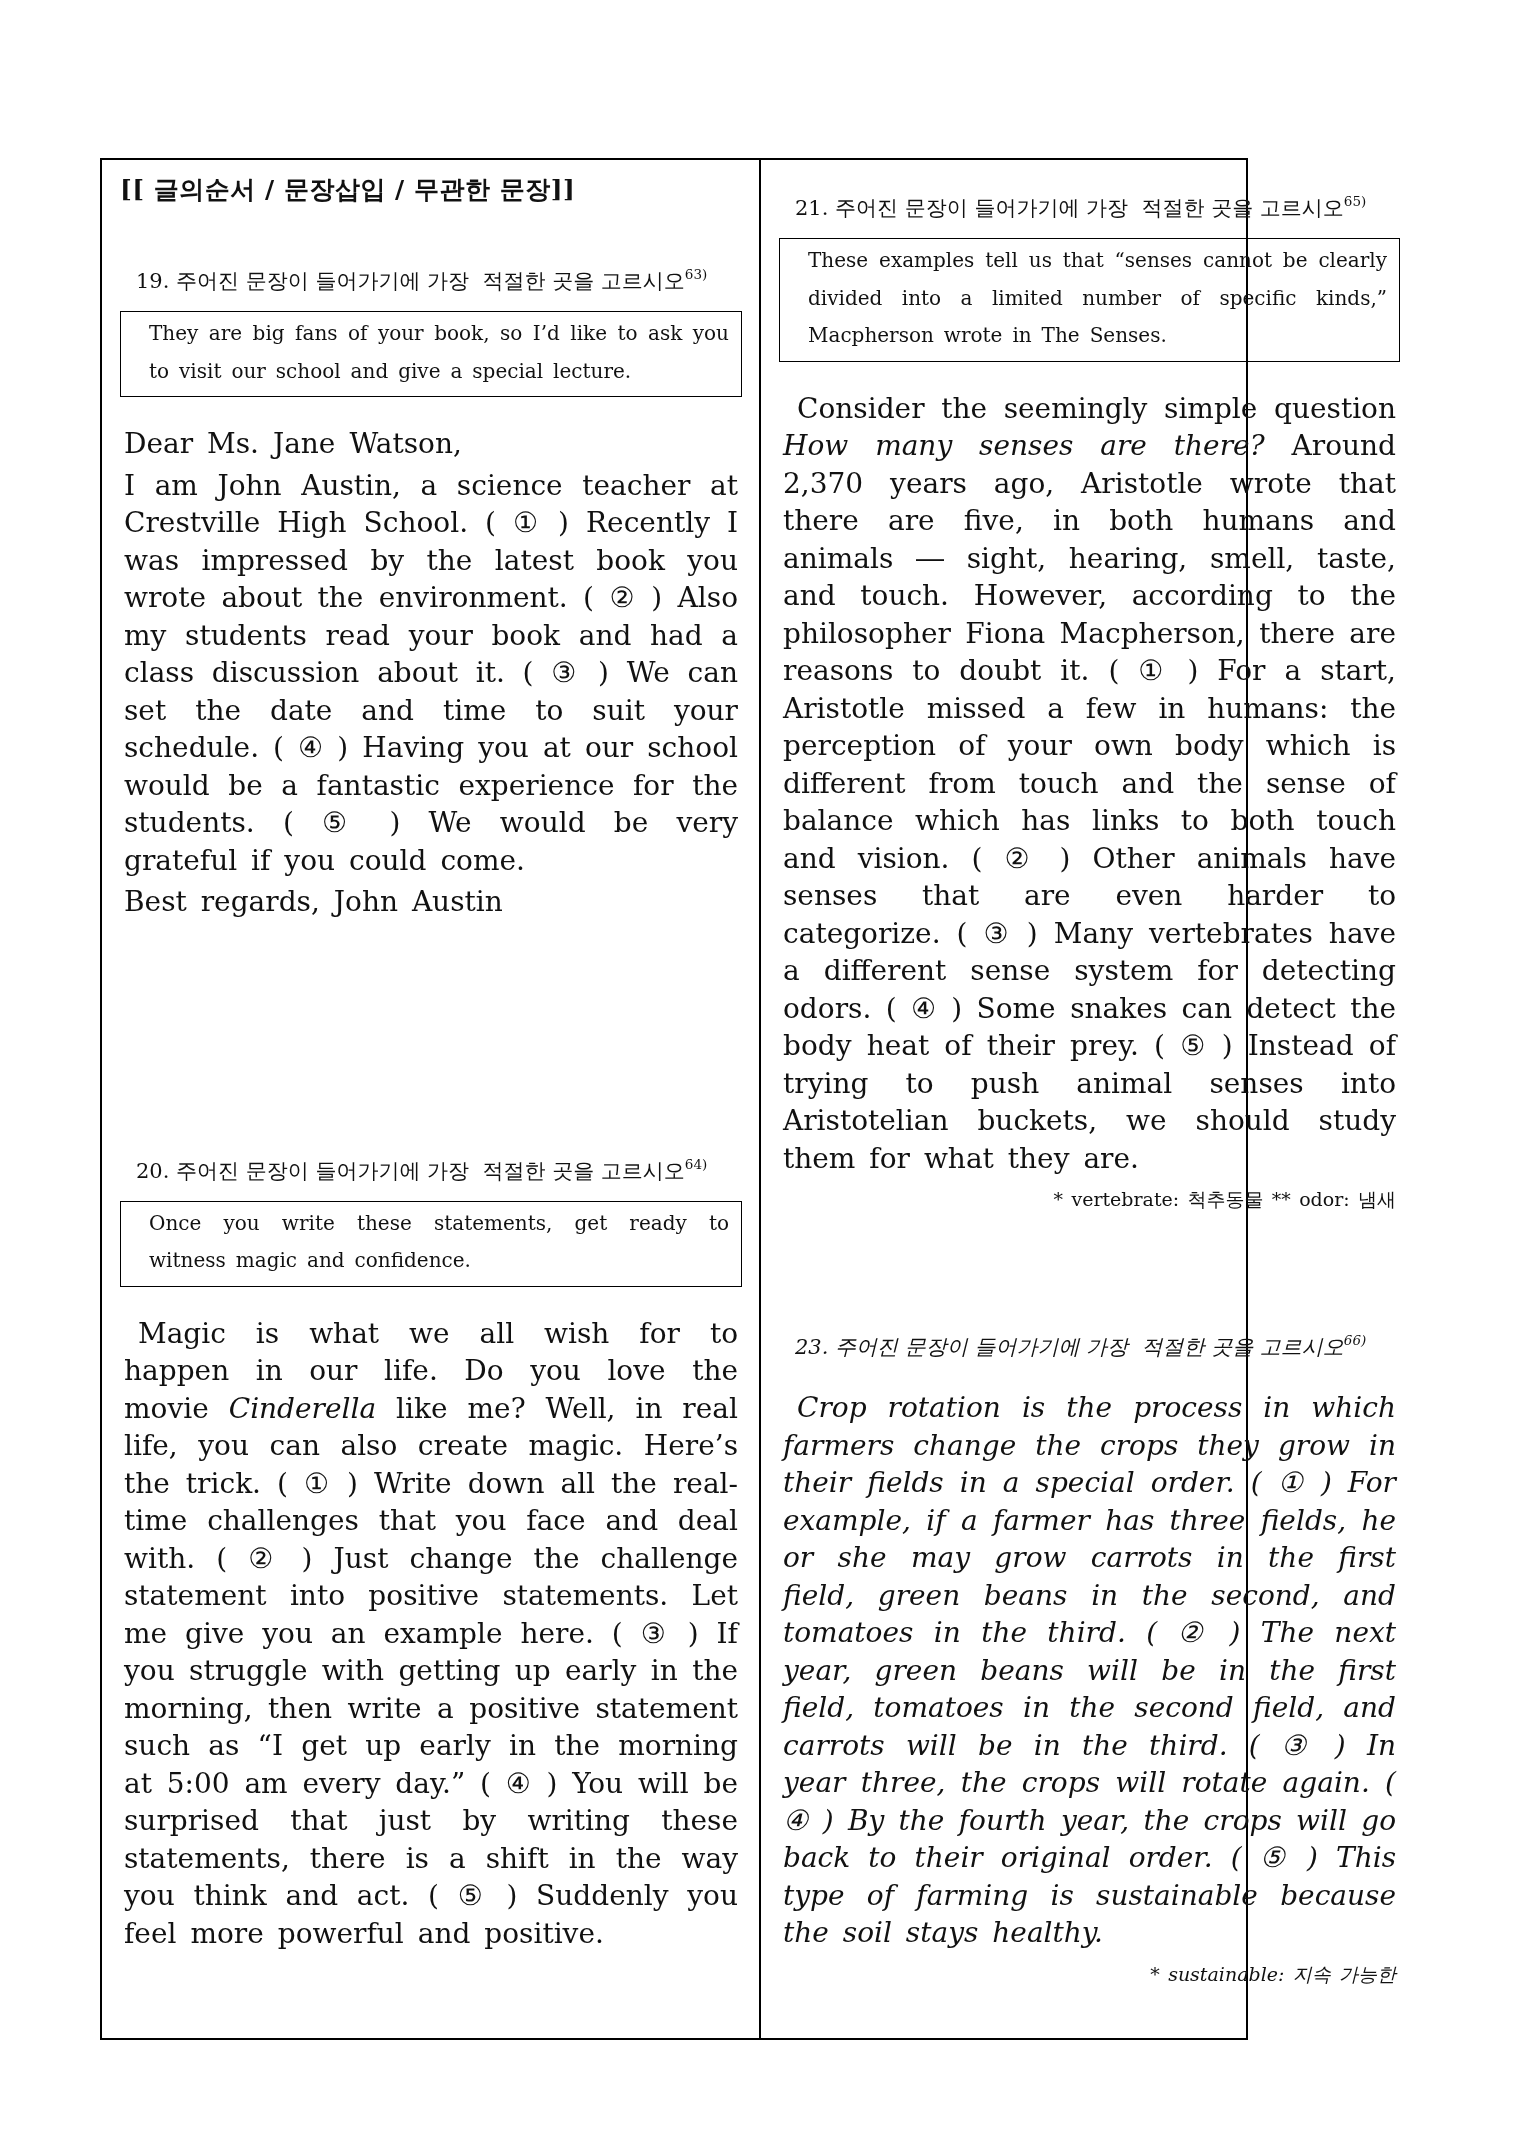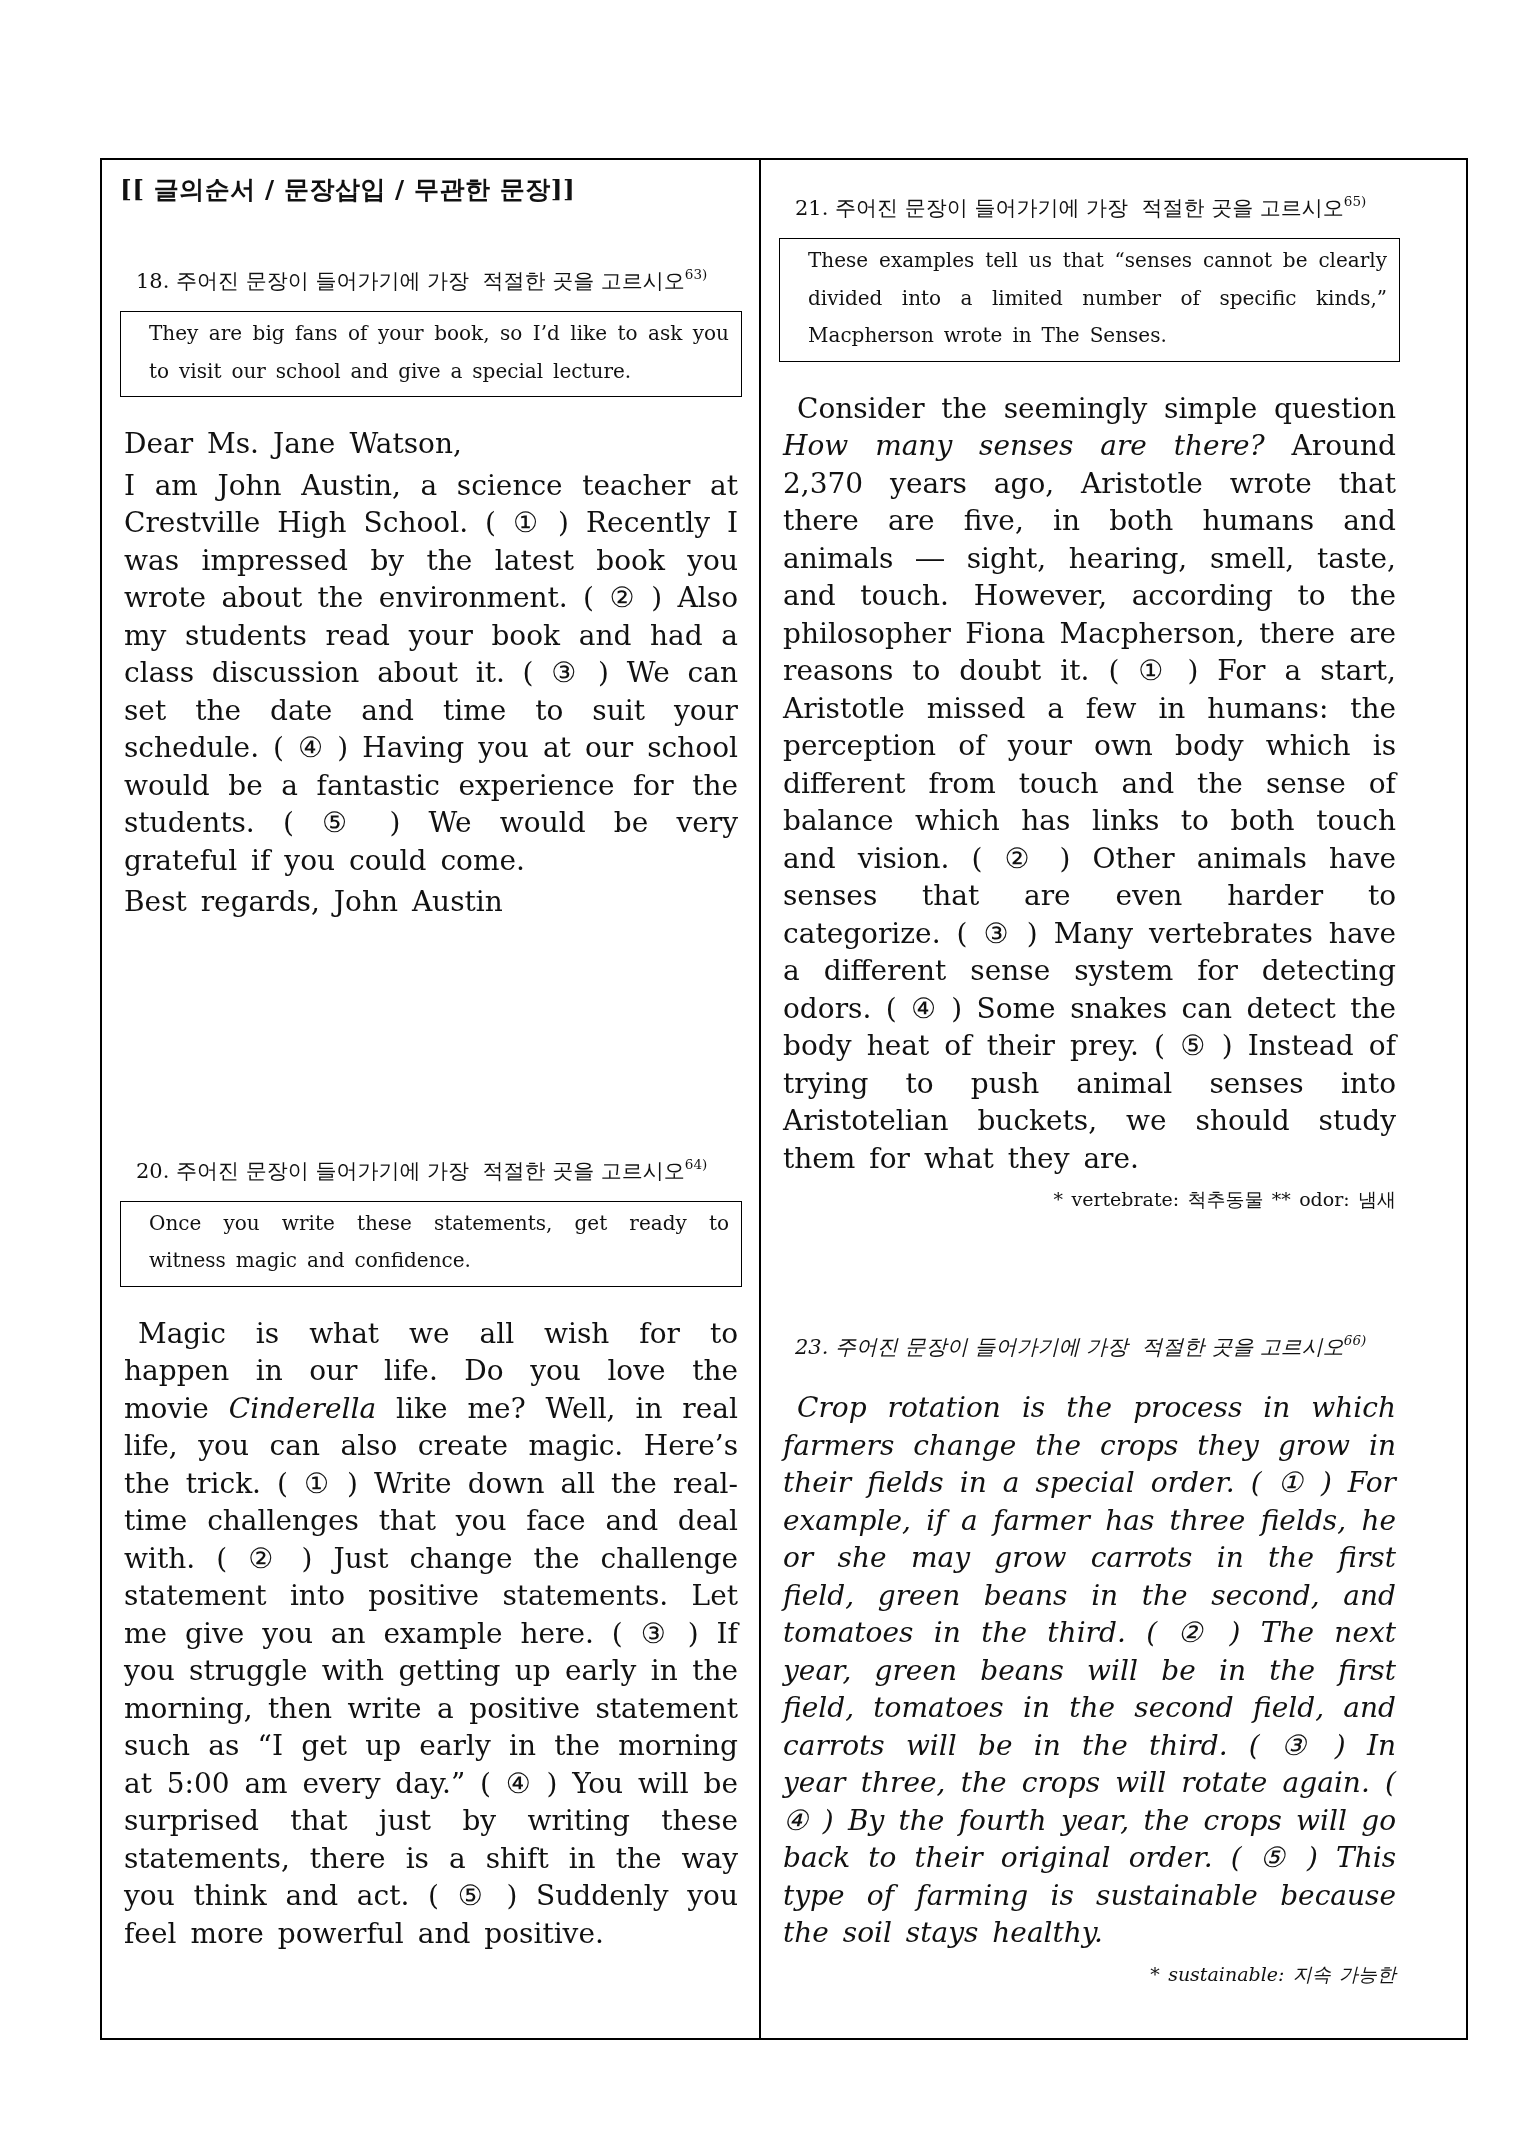--- a/index.html
+++ b/index.html
@@ -5,21 +5,21 @@
   html,body{margin:0;padding:0;background:#ffffff;}
   .page{
     position:relative;
     width:1519px;height:2150px;
     background:#ffffff;
     font-family:"DejaVu Serif","Liberation Serif",serif;
     color:#111;
   }
   .sheet{
     position:absolute;left:100px;top:158px;
-    width:1368px;height:1882px;
+    width:1148px;height:1882px;
     border:2px solid #000;
     box-sizing:border-box;
   }
   .col{position:absolute;top:0;bottom:0;box-sizing:border-box;overflow:hidden;}
   .col-left{left:0;width:657px;padding:13px 17px 0 18px;}
   .col-right{left:657px;width:657px;border-left:2px solid #000;padding:12px 16px 0 18px;}
   .section-header{
     font-size:25px;font-weight:bold;letter-spacing:0.5px;
     line-height:34px;white-space:nowrap;
   }
@@ -57,21 +57,21 @@
 <body>
 
 <div class="page">
   <div class="sheet">
 
     <div class="col col-left">
 
       <div class="section-header">[[ 글의순서 / 문장삽입 / 무관한 문장]]</div>
 
       <section class="q18">
-        <h2 class="q-title"><span>18.</span> <span>주어진 문장이 들어가기에 가장&nbsp; 적절한 곳을 고르시오</span><sup>63)</sup></h2>
+        <h2 class="q-title"><span>19.</span> <span>주어진 문장이 들어가기에 가장&nbsp; 적절한 곳을 고르시오</span><sup>63)</sup></h2>
         <div class="given-box">They are big fans of your book, so I’d like to ask you to visit our school and give a special lecture.</div>
         <p class="passage passage-start">Dear Ms. Jane Watson,</p>
         <p class="passage justify">I am John Austin, a science teacher at Crestville High School. ( ① ) Recently I was impressed by the latest book you wrote about the environment. ( ② ) Also my students read your book and had a class discussion about it. ( ③ ) We can set the date and time to suit your schedule. ( ④ ) Having you at our school would be a fantastic experience for the students. ( ⑤ ) We would be very grateful if you could come.</p>
         <p class="passage">Best regards, John Austin</p>
       </section>
 
       <section class="q20">
         <h2 class="q-title"><span>20.</span> <span>주어진 문장이 들어가기에 가장&nbsp; 적절한 곳을 고르시오</span><sup>64)</sup></h2>
         <div class="given-box">Once you write these statements, get ready to witness magic and confidence.</div>
         <p class="passage justify indent passage-start"><span>Magic is what we all wish for to happen in our life. Do you love the movie </span><span class="italic">Cinderella</span><span> like me? Well, in real life, you can also create magic. Here’s the trick. ( ① ) Write down all the real-time challenges that you face and deal with. ( ② ) Just change the challenge statement into positive statements. Let me give you an example here. ( ③ ) If you struggle with getting up early in the morning, then write a positive statement such as “I get up early in the morning at 5:00 am every day.” ( ④ ) You will be surprised that just by writing these statements, there is a shift in the way you think and act. ( ⑤ ) Suddenly you feel more powerful and positive.</span></p>

